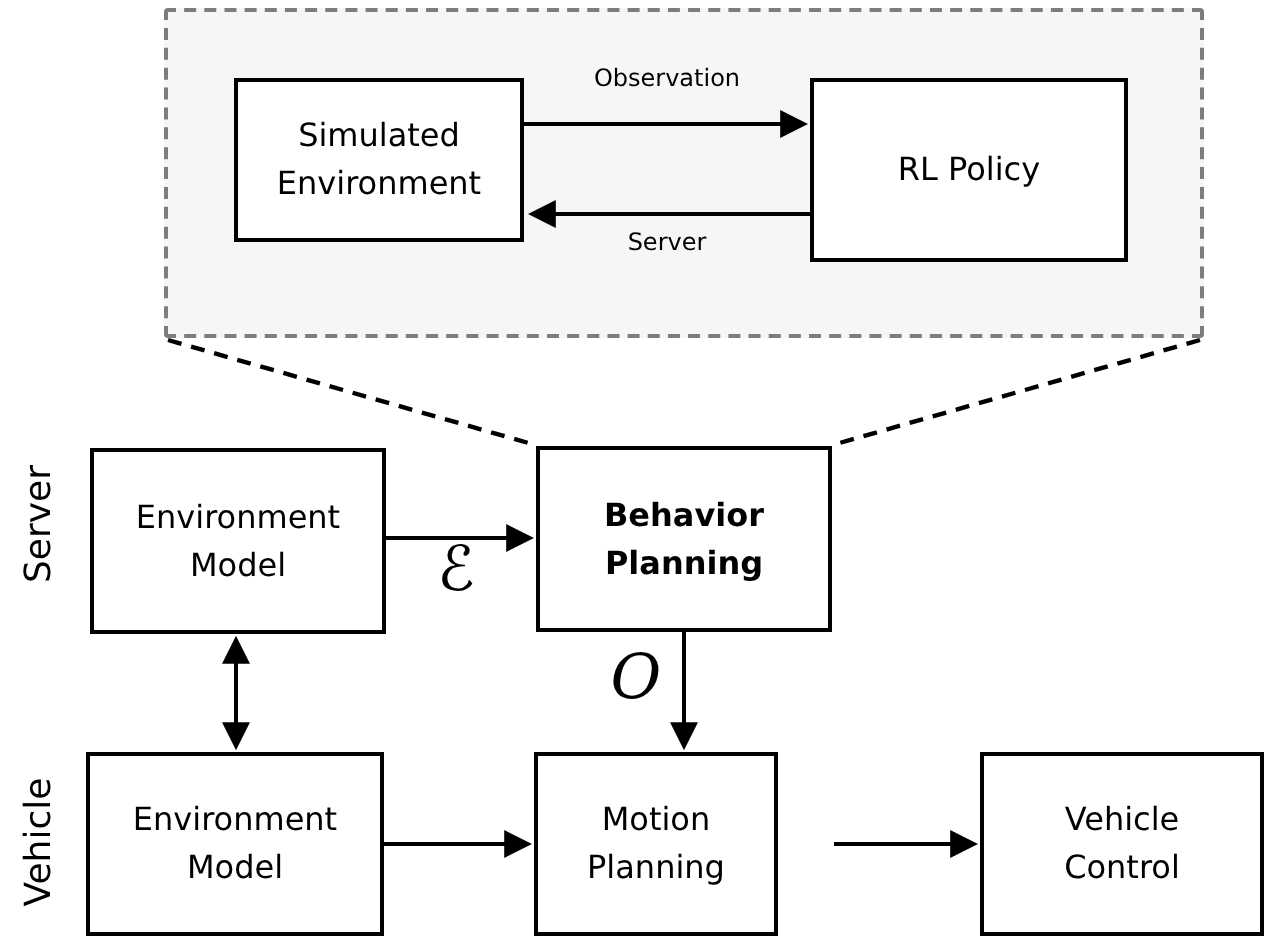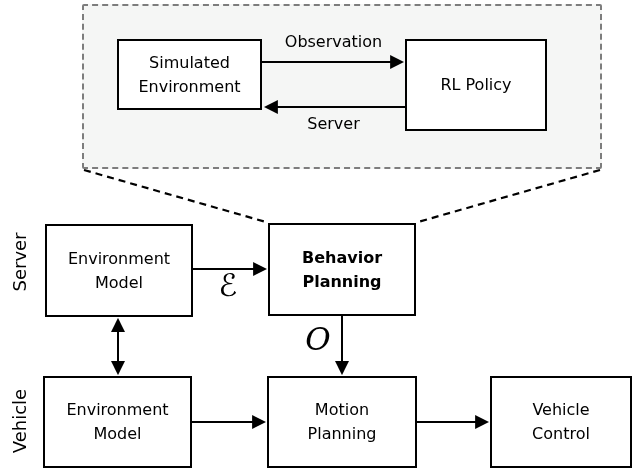--- a/index.html
+++ b/index.html
@@ -46,21 +46,21 @@
   }
   .node-label {
     font-size: 16px;
     line-height: 1.5;
     text-align: center;
     white-space: pre-line;
     color: #000000;
   }
   .flow-label {
     position: absolute;
-    font-size: 16px;
+    font-size: 12px;
     text-align: center;
     color: #000000;
     z-index: 2;
   }
   .row-label {
     position: absolute;
     width: 80px;
     height: 24px;
     display: flex;
     align-items: center;
@@ -107,25 +107,25 @@
 
     <line x1="342" y1="316" x2="342" y2="373" stroke="#000000" stroke-width="2" marker-end="url(#ah)"></line>
 
     <line x1="118" y1="320" x2="118" y2="373" stroke="#000000" stroke-width="2" marker-start="url(#ah)" marker-end="url(#ah)"></line>
 
     <line x1="192" y1="422" x2="264" y2="422" stroke="#000000" stroke-width="2" marker-end="url(#ah)"></line>
 
     <line x1="417" y1="422" x2="487" y2="422" stroke="#000000" stroke-width="2" marker-end="url(#ah)"></line>
   </svg>
 
-  <div class="node" style="left:117px; top:39px; width:145px; height:71px;">
+  <div class="node" style="left:117px; top:39px; width:145px; height:82px;">
     <span class="node-label">Simulated
 Environment</span>
   </div>
-  <div class="node" style="left:405px; top:39px; width:142px; height:92px;">
+  <div class="node" style="left:405px; top:39px; width:159px; height:92px;">
     <span class="node-label">RL Policy</span>
   </div>
 
   <div class="flow-label" style="left:262px; top:32px; width:143px;">Observation</div>
   <div class="flow-label" style="left:262px; top:114px; width:143px;">Server</div>
 
   <div class="row-label" style="left:-21px; top:250px;">Server</div>
   <div class="node" style="left:45px; top:224px; width:148px; height:93px;">
     <span class="node-label">Environment
 Model</span>
@@ -136,21 +136,21 @@
   </div>
   <div class="math-symbol" style="left:206px; top:270px; width:44px;">ℰ</div>
 
   <div class="math-symbol math-serif" style="left:300px; top:324px; width:36px;">O</div>
 
   <div class="row-label" style="left:-21px; top:409px;">Vehicle</div>
   <div class="node" style="left:43px; top:376px; width:149px; height:92px;">
     <span class="node-label">Environment
 Model</span>
   </div>
-  <div class="node" style="left:267px; top:376px; width:150px; height:92px;">
+  <div class="node" style="left:267px; top:376px; width:122px; height:92px;">
     <span class="node-label">Motion
 Planning</span>
   </div>
   <div class="node" style="left:490px; top:376px; width:142px; height:92px;">
     <span class="node-label">Vehicle
 Control</span>
   </div>
 
 </div>
 

